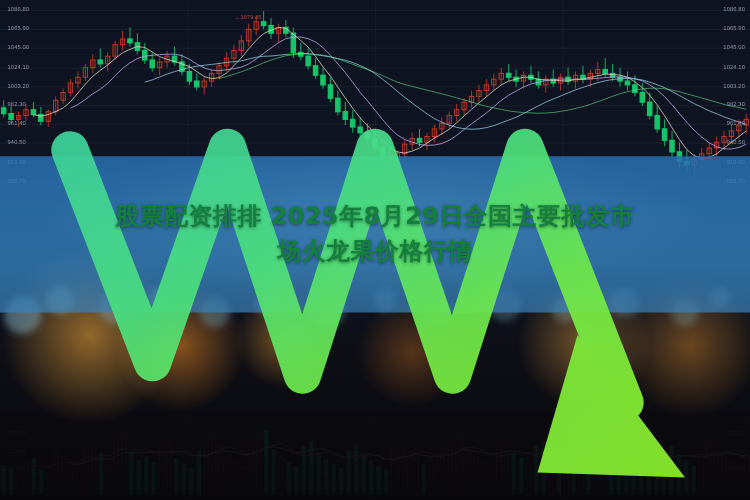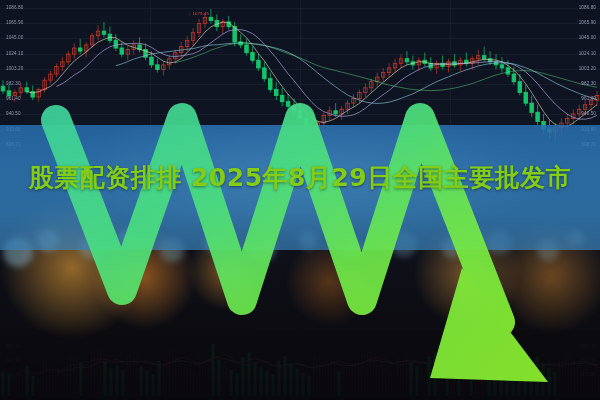--- a/index.html
+++ b/index.html
@@ -78,22 +78,22 @@
     top:125px;height:125px;
     background:radial-gradient(ellipse at 50% 40%, rgba(120,190,235,.22) 0, rgba(120,190,235,0) 62%);
   }
 
   
   #arrow{position:absolute;left:0;top:0;width:600px;height:400px;}
 
   
   #title{
     position:absolute;left:0;top:160px;width:600px;
-    text-align:center;color:#84cc16;
-    font-size:25px;font-weight:bold;line-height:1.45;
+    text-align:center;color:#15803d;
+    font-size:19px;font-weight:bold;line-height:1.45;
     letter-spacing:.5px;
     text-shadow:0 1px 3px rgba(0,0,0,.45);
     font-family:"DejaVu Sans","Liberation Sans",sans-serif;
   }
   #title span{display:block;}
 </style>
 </head>
 <body>
 
 <div id="stage">
@@ -505,15 +505,16 @@
       </linearGradient>
     </defs>
     <g opacity="0.93">
       <polyline points="56,120 122,290 182,118 242,300 300,118 362,300 420,118 500,322" fill="none" stroke="url(#agrad)" stroke-width="30" stroke-linejoin="round" stroke-linecap="round"></polyline>
       <polygon points="462,268 548,382 430,378" fill="url(#headgrad)"></polygon>
     </g>
   </svg>
 
   <div id="title">
     <span>股票配资排排 2025年8月29日全国主要批发市</span>
+    <span>场火龙果价格行情</span>
   </div>
 
 </div>
 
 </body></html>

